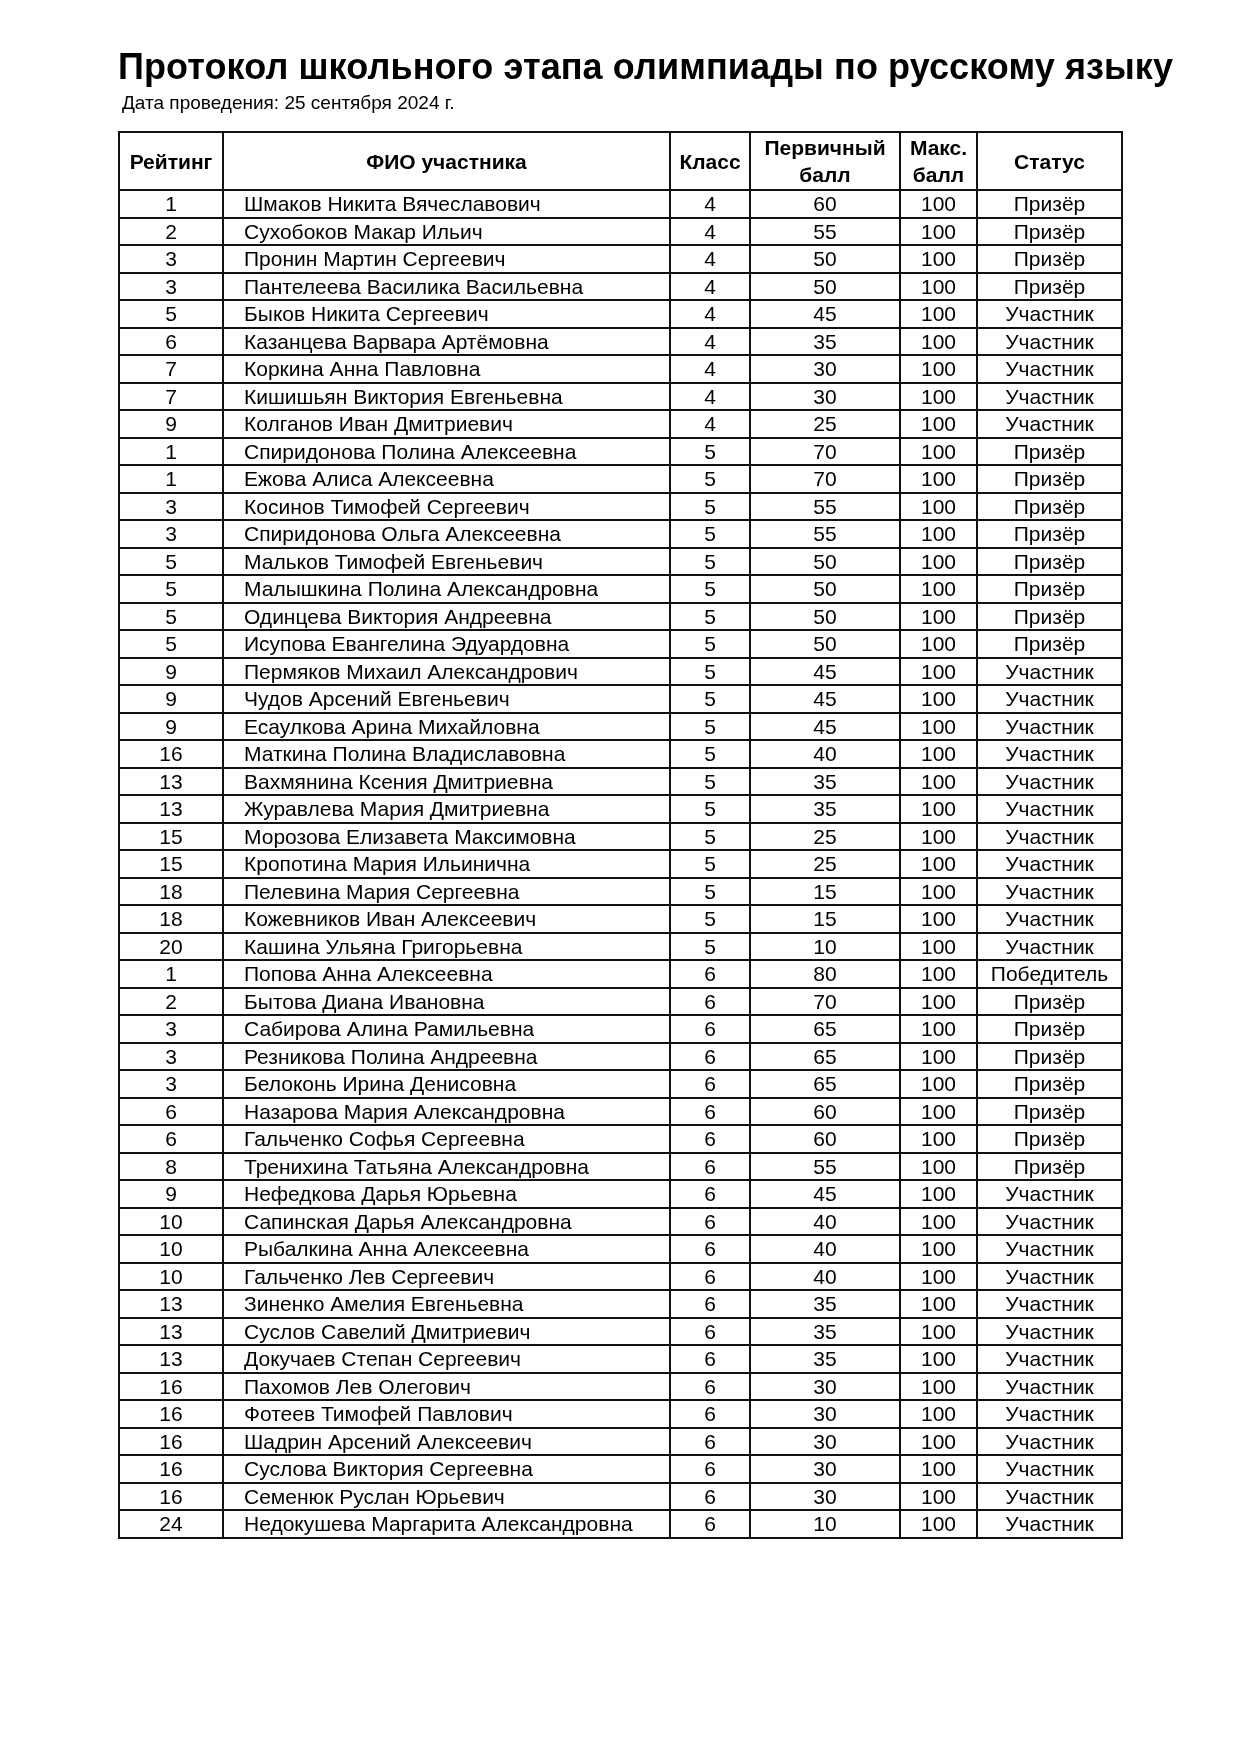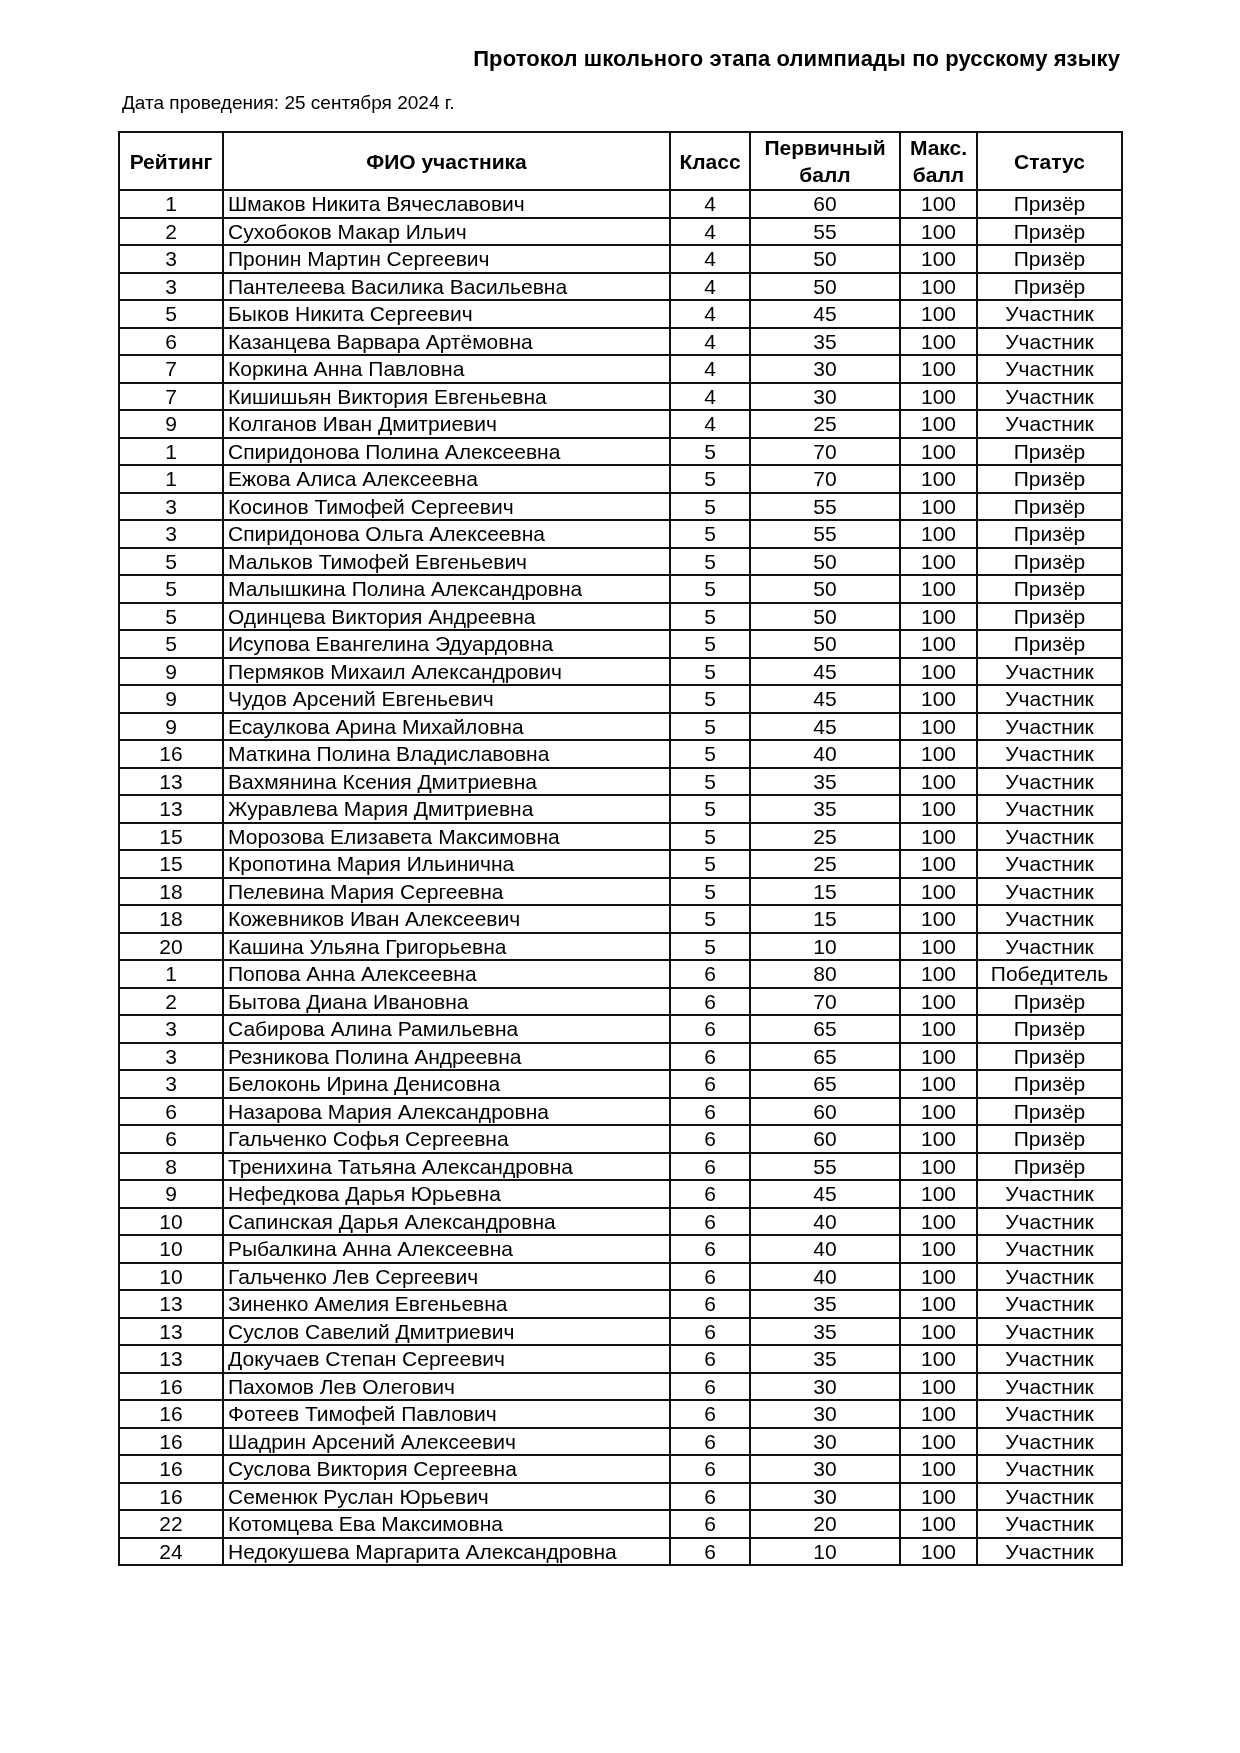--- a/index.html
+++ b/index.html
@@ -1,26 +1,26 @@
 <!DOCTYPE html>
 <html><head>
 <meta charset="utf-8">
 <style>
   html, body { margin: 0; padding: 0; background: #ffffff; }
   body { width: 1240px; height: 1753px; position: relative; overflow: hidden;
          font-family: "Liberation Sans", sans-serif; color: #000; }
   .title { position: absolute; left: 118px; width: 1002px; top: 46px; text-align: right;
-           font-size: 22px; font-weight: bold; white-space: nowrap; letter-spacing: 0.1px; }
+           font-size: 36px; font-weight: bold; white-space: nowrap; letter-spacing: 0.1px; }
   .date { position: absolute; left: 122px; top: 92px; font-size: 19px; white-space: nowrap; }
   table.protocol { position: absolute; left: 118px; top: 131px; width: 1003px;
                    border-collapse: collapse; table-layout: fixed; }
   table.protocol th, table.protocol td { border: 2px solid #111; padding: 0; overflow: hidden; white-space: nowrap; }
   table.protocol th { height: 56px; font-weight: bold; font-size: 21px; text-align: center; line-height: 27px; }
   table.protocol td { height: 25.5px; font-size: 21px; line-height: 25px; text-align: center; }
-  table.protocol td.name { text-align: left; padding-left: 4px; }
+  table.protocol td.name { text-align: left; padding-left: 20px; }
   col.c-rank { width: 104px; }
   col.c-name { width: 447px; }
   col.c-class { width: 80px; }
   col.c-score { width: 150px; }
   col.c-max { width: 77px; }
   col.c-status { width: 145px; }
 </style>
 </head>
 <body>
 
@@ -425,28 +425,20 @@
       </tr>
       <tr>
         <td>16</td>
         <td class="name">Семенюк Руслан Юрьевич</td>
         <td>6</td>
         <td>30</td>
         <td>100</td>
         <td>Участник</td>
       </tr>
       <tr>
-        <td>22</td>
-        <td class="name">Котомцева Ева Максимовна</td>
-        <td>6</td>
-        <td>20</td>
-        <td>100</td>
-        <td>Участник</td>
-      </tr>
-      <tr>
         <td>24</td>
         <td class="name">Недокушева Маргарита Александровна</td>
         <td>6</td>
         <td>10</td>
         <td>100</td>
         <td>Участник</td>
       </tr>
     </tbody>
 </table>
 

